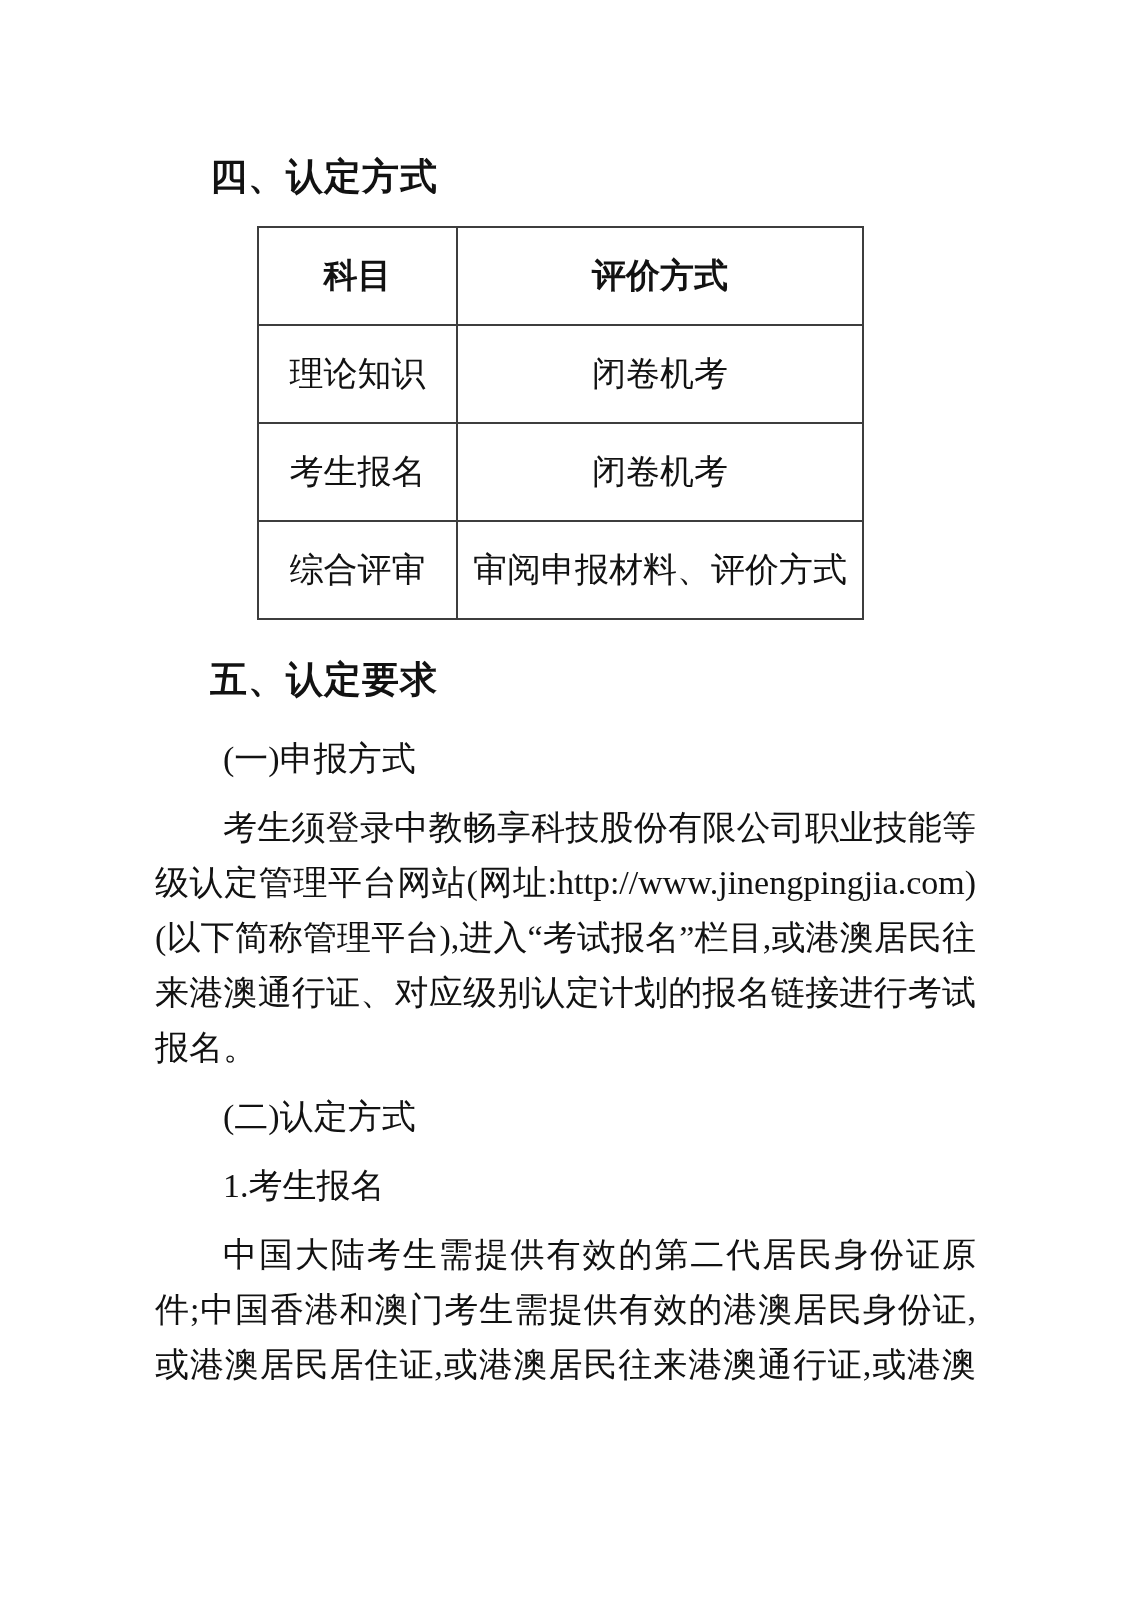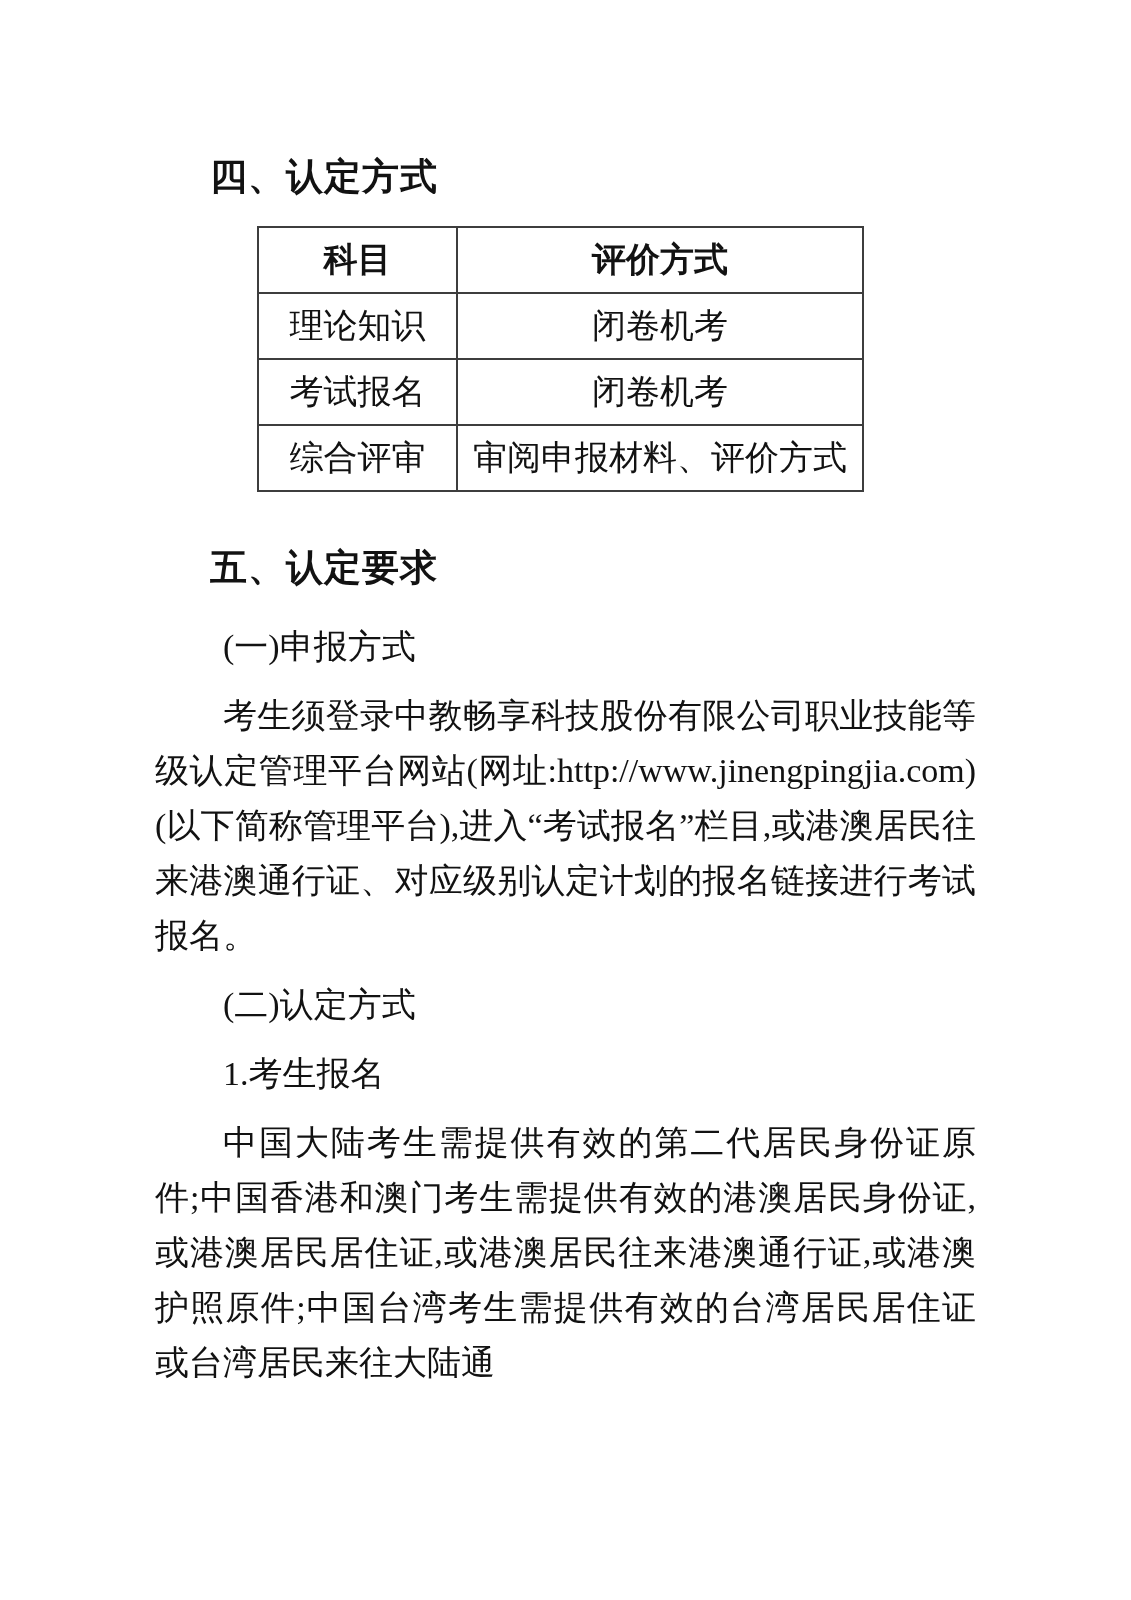--- a/index.html
+++ b/index.html
@@ -15,33 +15,33 @@
     overflow: hidden;
   }
   .heading {
     font-family: "Liberation Sans", "DejaVu Sans", sans-serif;
     font-weight: 700;
     font-size: 37px;
     line-height: 40px;
     margin: 0 0 0 69px;
     letter-spacing: 1px;
   }
-  .heading.second { margin-top: 56px; }
+  .heading.second { margin-top: 40px; }
   .doc-table {
     border-collapse: collapse;
     margin: 29px 0 0 116px;
     table-layout: fixed;
   }
   .doc-table th, .doc-table td {
     border: 2px solid #3d3d3d;
     text-align: center;
     vertical-align: middle;
     font-size: 34px;
     height: 64px;
-    padding: 0 6px;
+    padding: 16px 6px;
   }
   .doc-table th { font-weight: 700; width: 185px; }
   .doc-table th.col-method { width: 392px; }
   .doc-table td { font-weight: 400; }
   .text-block {
     margin-top: 31px;
     font-size: 34px;
     line-height: 55px;
     text-align: justify;
   }
@@ -70,21 +70,21 @@
         <th>科目</th>
         <th class="col-method">评价方式</th>
       </tr>
     </thead>
     <tbody>
       <tr>
         <td>理论知识</td>
         <td>闭卷机考</td>
       </tr>
       <tr>
-        <td>考试报名</td>
+        <td>考生报名</td>
         <td>闭卷机考</td>
       </tr>
       <tr>
         <td>综合评审</td>
         <td>审阅申报材料、评价方式</td>
       </tr>
     </tbody>
   </table>
 
   <h2 class="heading second">五、认定要求</h2>

